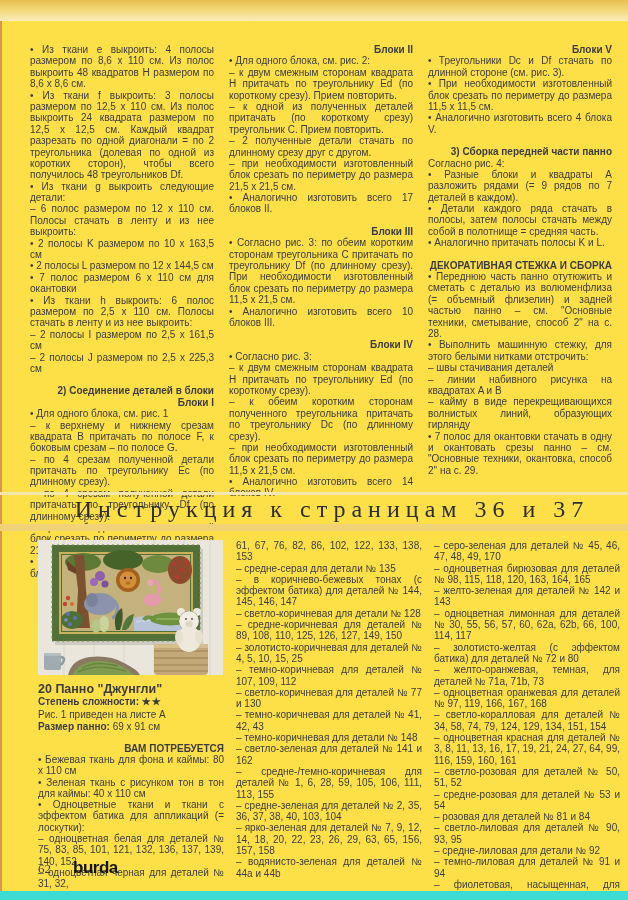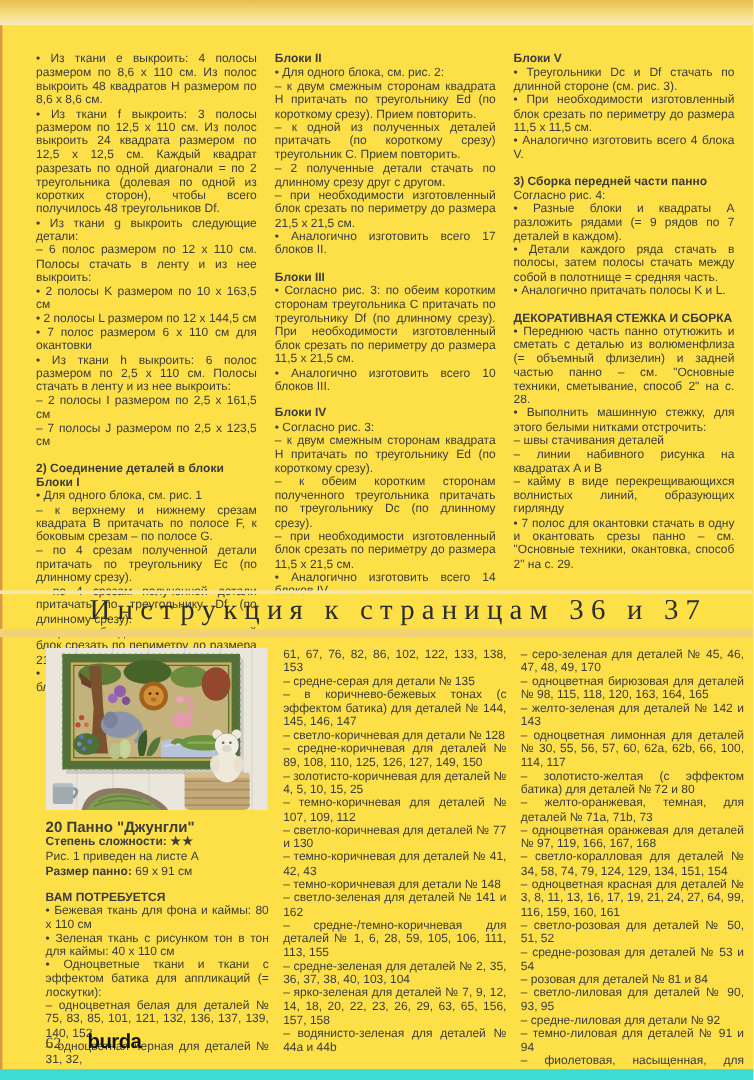--- a/index.html
+++ b/index.html
@@ -12,21 +12,21 @@
   
   .edge-left{position:absolute;left:0;top:0;width:2px;height:100%;background:#c05a48;opacity:.55;}
   .top-band{position:absolute;top:0;left:0;right:0;height:21px;
     background:linear-gradient(180deg,#e7bd4e 0%,#f3d878 45%,#f9ecba 100%);}
   .bottom-band{position:absolute;bottom:0;left:0;right:0;height:9px;background:#3cdcd4;}
 
   
   .top-columns{position:absolute;top:44px;left:30px;width:582px;display:flex;gap:15px;}
   .col{width:184px;font-size:10px;line-height:1.14;text-align:justify;hyphens:auto;}
   .col p{margin:0;padding:0;}
-  .para.s-h{font-weight:700;text-align:left;margin-top:11px;}
+  .para.s-h{font-weight:700;text-align:right;margin-top:11px;}
   .para.s-h:first-child{margin-top:0;}
   .para.s-h + .para.s-h{margin-top:0;}
 
   
   .rule-thin{position:absolute;top:492px;left:0;right:0;height:3px;background:#f4e7ae;}
   .divider-title{position:absolute;top:496px;left:0;right:0;text-align:center;
     font-family:"Liberation Serif", serif;font-size:24px;font-weight:400;
     letter-spacing:6px;color:#2d2d2d;white-space:nowrap;padding-left:36px;}
   .rule-thick{position:absolute;top:524px;left:0;right:0;height:7px;background:#f1d276;}
 
@@ -58,21 +58,21 @@
     <div class="col">
         <p class="para s-p">• Из ткани e выкроить: 4 полосы размером по 8,6 x 110 см. Из полос выкроить 48 квадратов H размером по 8,6 x 8,6 см.</p>
         <p class="para s-p">• Из ткани f выкроить: 3 полосы размером по 12,5 x 110 см. Из полос выкроить 24 квадрата размером по 12,5 x 12,5 см. Каждый квадрат разрезать по одной диагонали = по 2 треугольника (долевая по одной из коротких сторон), чтобы всего получилось 48 треугольников Df.</p>
         <p class="para s-p">• Из ткани g выкроить следующие детали:</p>
         <p class="para s-p">– 6 полос размером по 12 x 110 см. Полосы стачать в ленту и из нее выкроить:</p>
         <p class="para s-p">• 2 полосы K размером по 10 x 163,5 см</p>
         <p class="para s-p">• 2 полосы L размером по 12 x 144,5 см</p>
         <p class="para s-p">• 7 полос размером 6 x 110 см для окантовки</p>
         <p class="para s-p">• Из ткани h выкроить: 6 полос размером по 2,5 x 110 см. Полосы стачать в ленту и из нее выкроить:</p>
         <p class="para s-p">– 2 полосы I размером по 2,5 x 161,5 см</p>
-        <p class="para s-p">– 7 полосы J размером по 2,5 x 123,5 см</p>
+        <p class="para s-p">– 2 полосы J размером по 2,5 x 225,3 см</p>
         <p class="para s-h">2) Соединение деталей в блоки</p>
         <p class="para s-h">Блоки I</p>
         <p class="para s-p">• Для одного блока, см. рис. 1</p>
         <p class="para s-p">– к верхнему и нижнему срезам квадрата B притачать по полосе F, к боковым срезам – по полосе G.</p>
         <p class="para s-p">– по 4 срезам полученной детали притачать по треугольнику Ec (по длинному срезу).</p>
         <p class="para s-p">– по 4 срезам полученной детали притачать по треугольнику Df (по длинному срезу).</p>
         <p class="para s-p">– при необходимости изготовленный блок срезать по периметру до размера 21,5 x 21,5 см.</p>
         <p class="para s-p">• Аналогично изготовить всего 6 блоков I.</p>
       </div>
     <div class="col">

